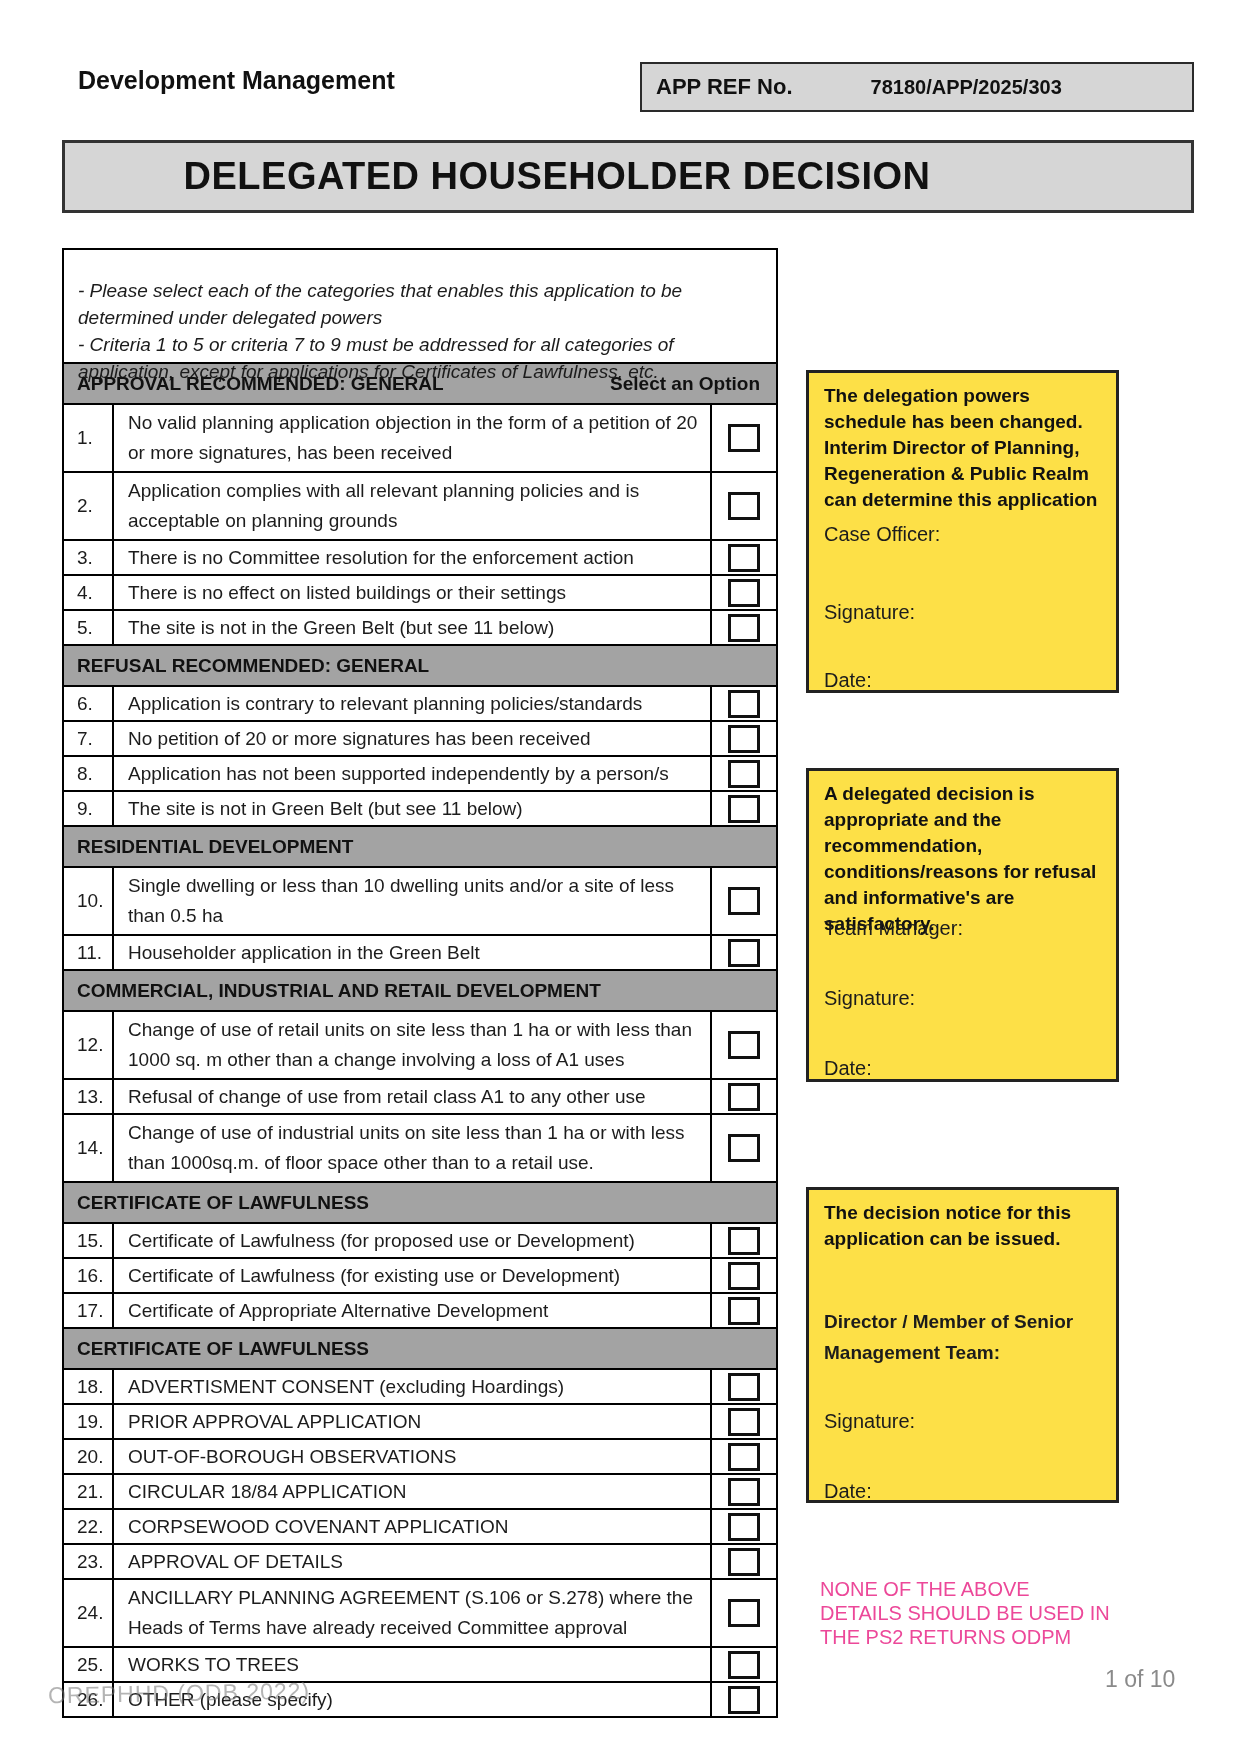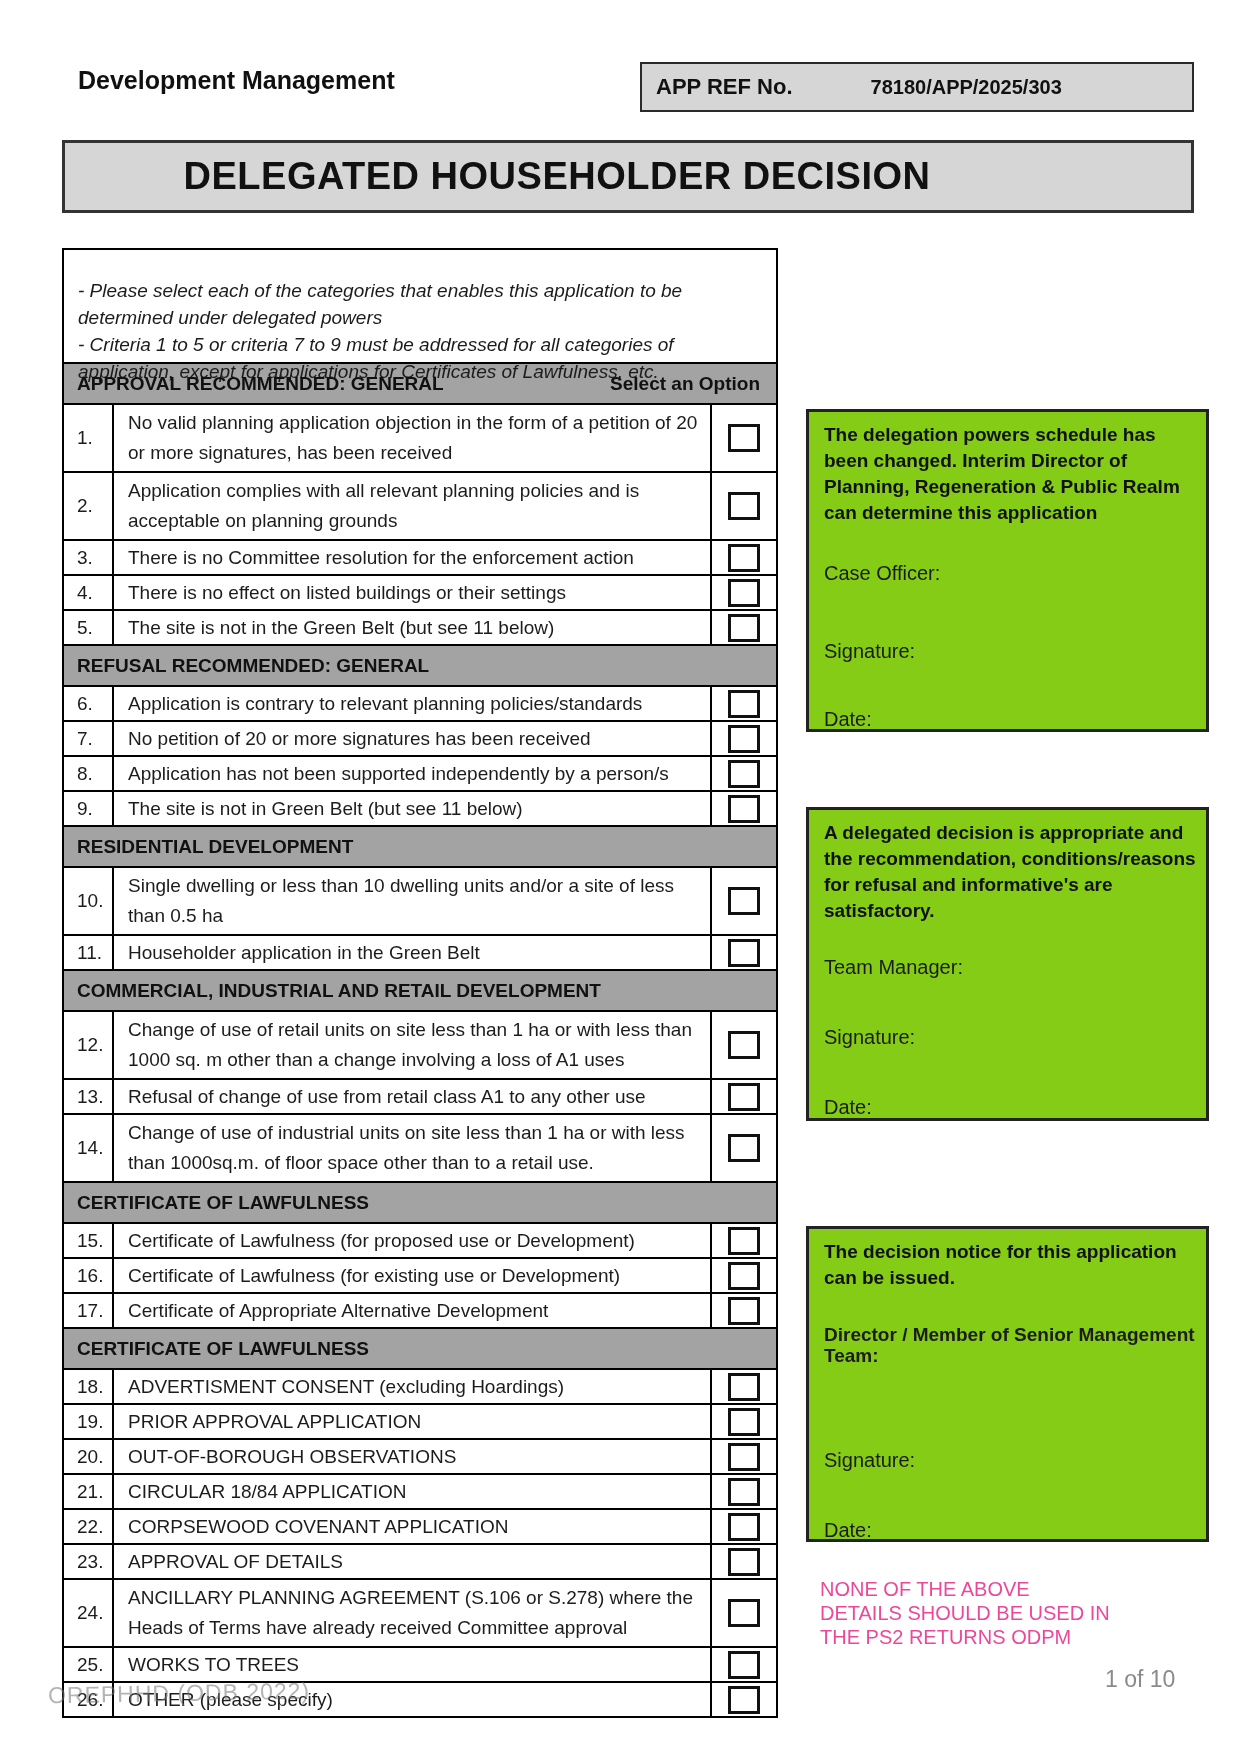--- a/index.html
+++ b/index.html
@@ -32,29 +32,29 @@
   .item.h2{height:68px;}
   .item .num{width:50px;border-right:2px solid #000;display:flex;align-items:center;
     padding-left:13px;font-size:19px;box-sizing:border-box;flex:0 0 50px;}
   .item .txt{flex:1;display:flex;align-items:center;padding:3px 8px 3px 14px;
     font-size:19px;line-height:30px;box-sizing:border-box;}
   .item .chk{width:66px;flex:0 0 66px;border-left:2px solid #000;display:flex;
     align-items:center;justify-content:center;box-sizing:border-box;}
   .cbox{width:32px;height:28px;border:3px solid #111;background:#fff;box-sizing:border-box;}
 
   
-  .panel{position:absolute;left:806px;width:403px;border:3px solid #222;box-sizing:border-box;background:#84cc16;margin-top:39px;}
+  .panel{position:absolute;left:806px;width:313px;border:3px solid #222;box-sizing:border-box;background:#fde047;}
   #panel1{top:370px;height:323px;}
   #panel2{top:768px;height:314px;}
   #panel3{top:1187px;height:316px;}
   .panel .ptext{position:absolute;left:15px;right:8px;top:10px;font-weight:bold;font-size:19px;line-height:26px;color:#111;}
   .panel .field{position:absolute;left:15px;font-size:20px;color:#1c1c1c;}
   #panel1 .f0{top:150px;}  #panel1 .f1{top:228px;}  #panel1 .f2{top:296px;}
   #panel2 .f0{top:146px;}  #panel2 .f1{top:216px;}  #panel2 .f2{top:286px;}
-  #panel3 .f0{top:95px;right:8px;font-weight:bold;line-height:21px;font-size:19px;}
+  #panel3 .f0{top:116px;right:8px;font-weight:bold;line-height:31px;font-size:19px;}
   #panel3 .f1{top:220px;}  #panel3 .f2{top:290px;}
 
   
   #ps2-note{position:absolute;left:820px;top:1577px;width:292px;font-size:20px;line-height:24px;color:#ec4899;}
   #pagenum{position:absolute;left:1105px;top:1666px;font-size:23px;color:#8a8a8a;}
   #watermark{position:absolute;left:48px;top:1680px;font-size:23px;color:rgba(118,118,118,0.55);
     letter-spacing:1px;transform:rotate(-1deg);white-space:nowrap;pointer-events:none;}
 </style>
 </head>
 <body>

